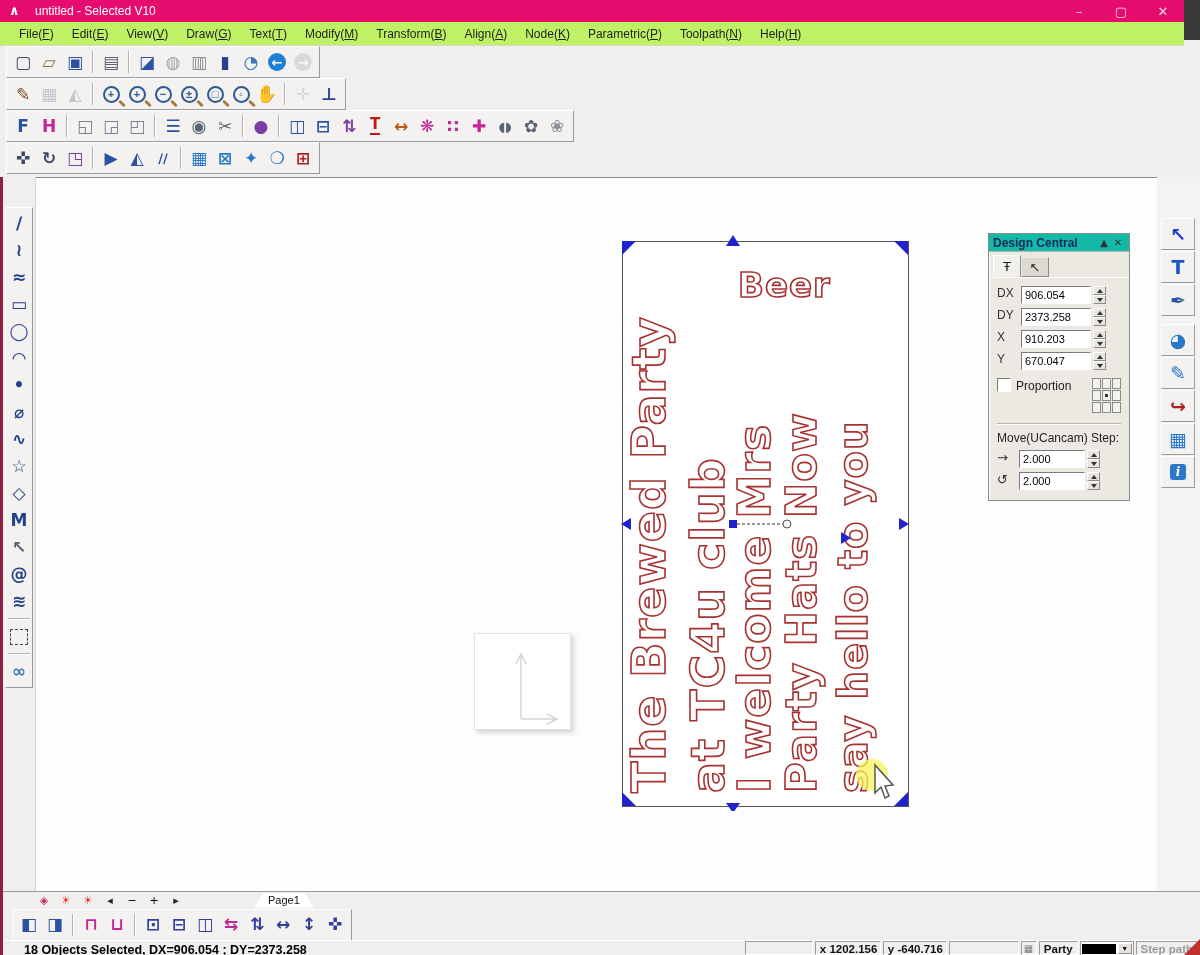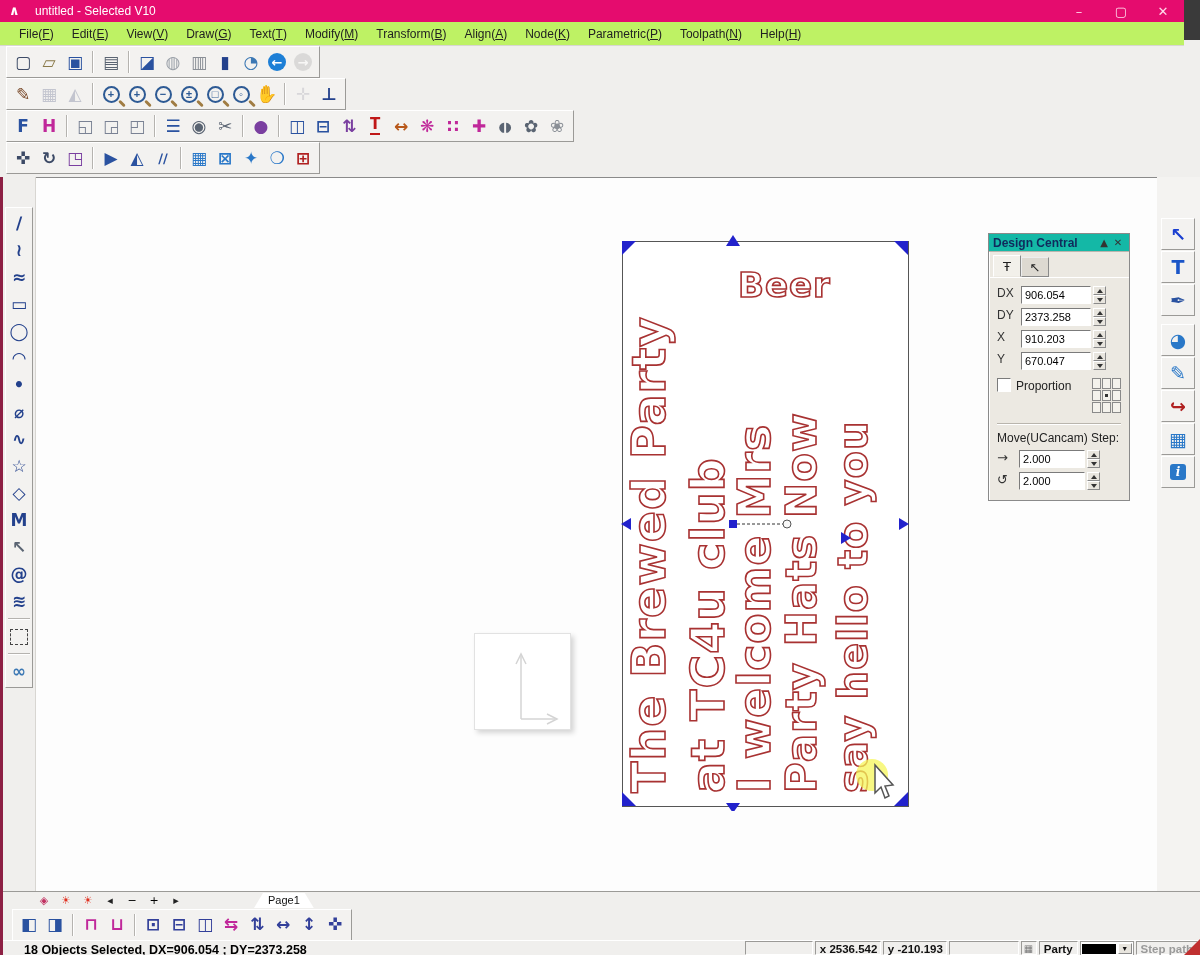--- a/index.html
+++ b/index.html
@@ -638,22 +638,22 @@
         </div>
         <div class="tb-btn">
           <span class="glyph" style="color: rgb(51, 64, 154);">✜</span>
         </div>
       </div>
   </div>
 
   <div class="statusbar">
     <span class="sb-left">18 Objects Selected, DX=906.054 ; DY=2373.258</span>
     <span class="sb-cell" style="width:68px"></span>
-    <span class="sb-cell" style="width:66px">x 2536.542</span>
-    <span class="sb-cell" style="width:64px">y -210.193</span>
+    <span class="sb-cell" style="width:66px">x 1202.156</span>
+    <span class="sb-cell" style="width:64px">y -640.716</span>
     <span class="sb-cell" style="width:70px"></span>
     <span class="sb-cell sb-grid">▦</span>
     <span class="sb-cell">Party</span>
     <span class="sb-drop">
       <span class="sb-swatch"></span>
       <span class="sb-drop-btn">▼</span>
     </span>
     <span class="sb-cell sb-hide">Step path</span>
   </div>
   <div class="resize-grip"></div>

